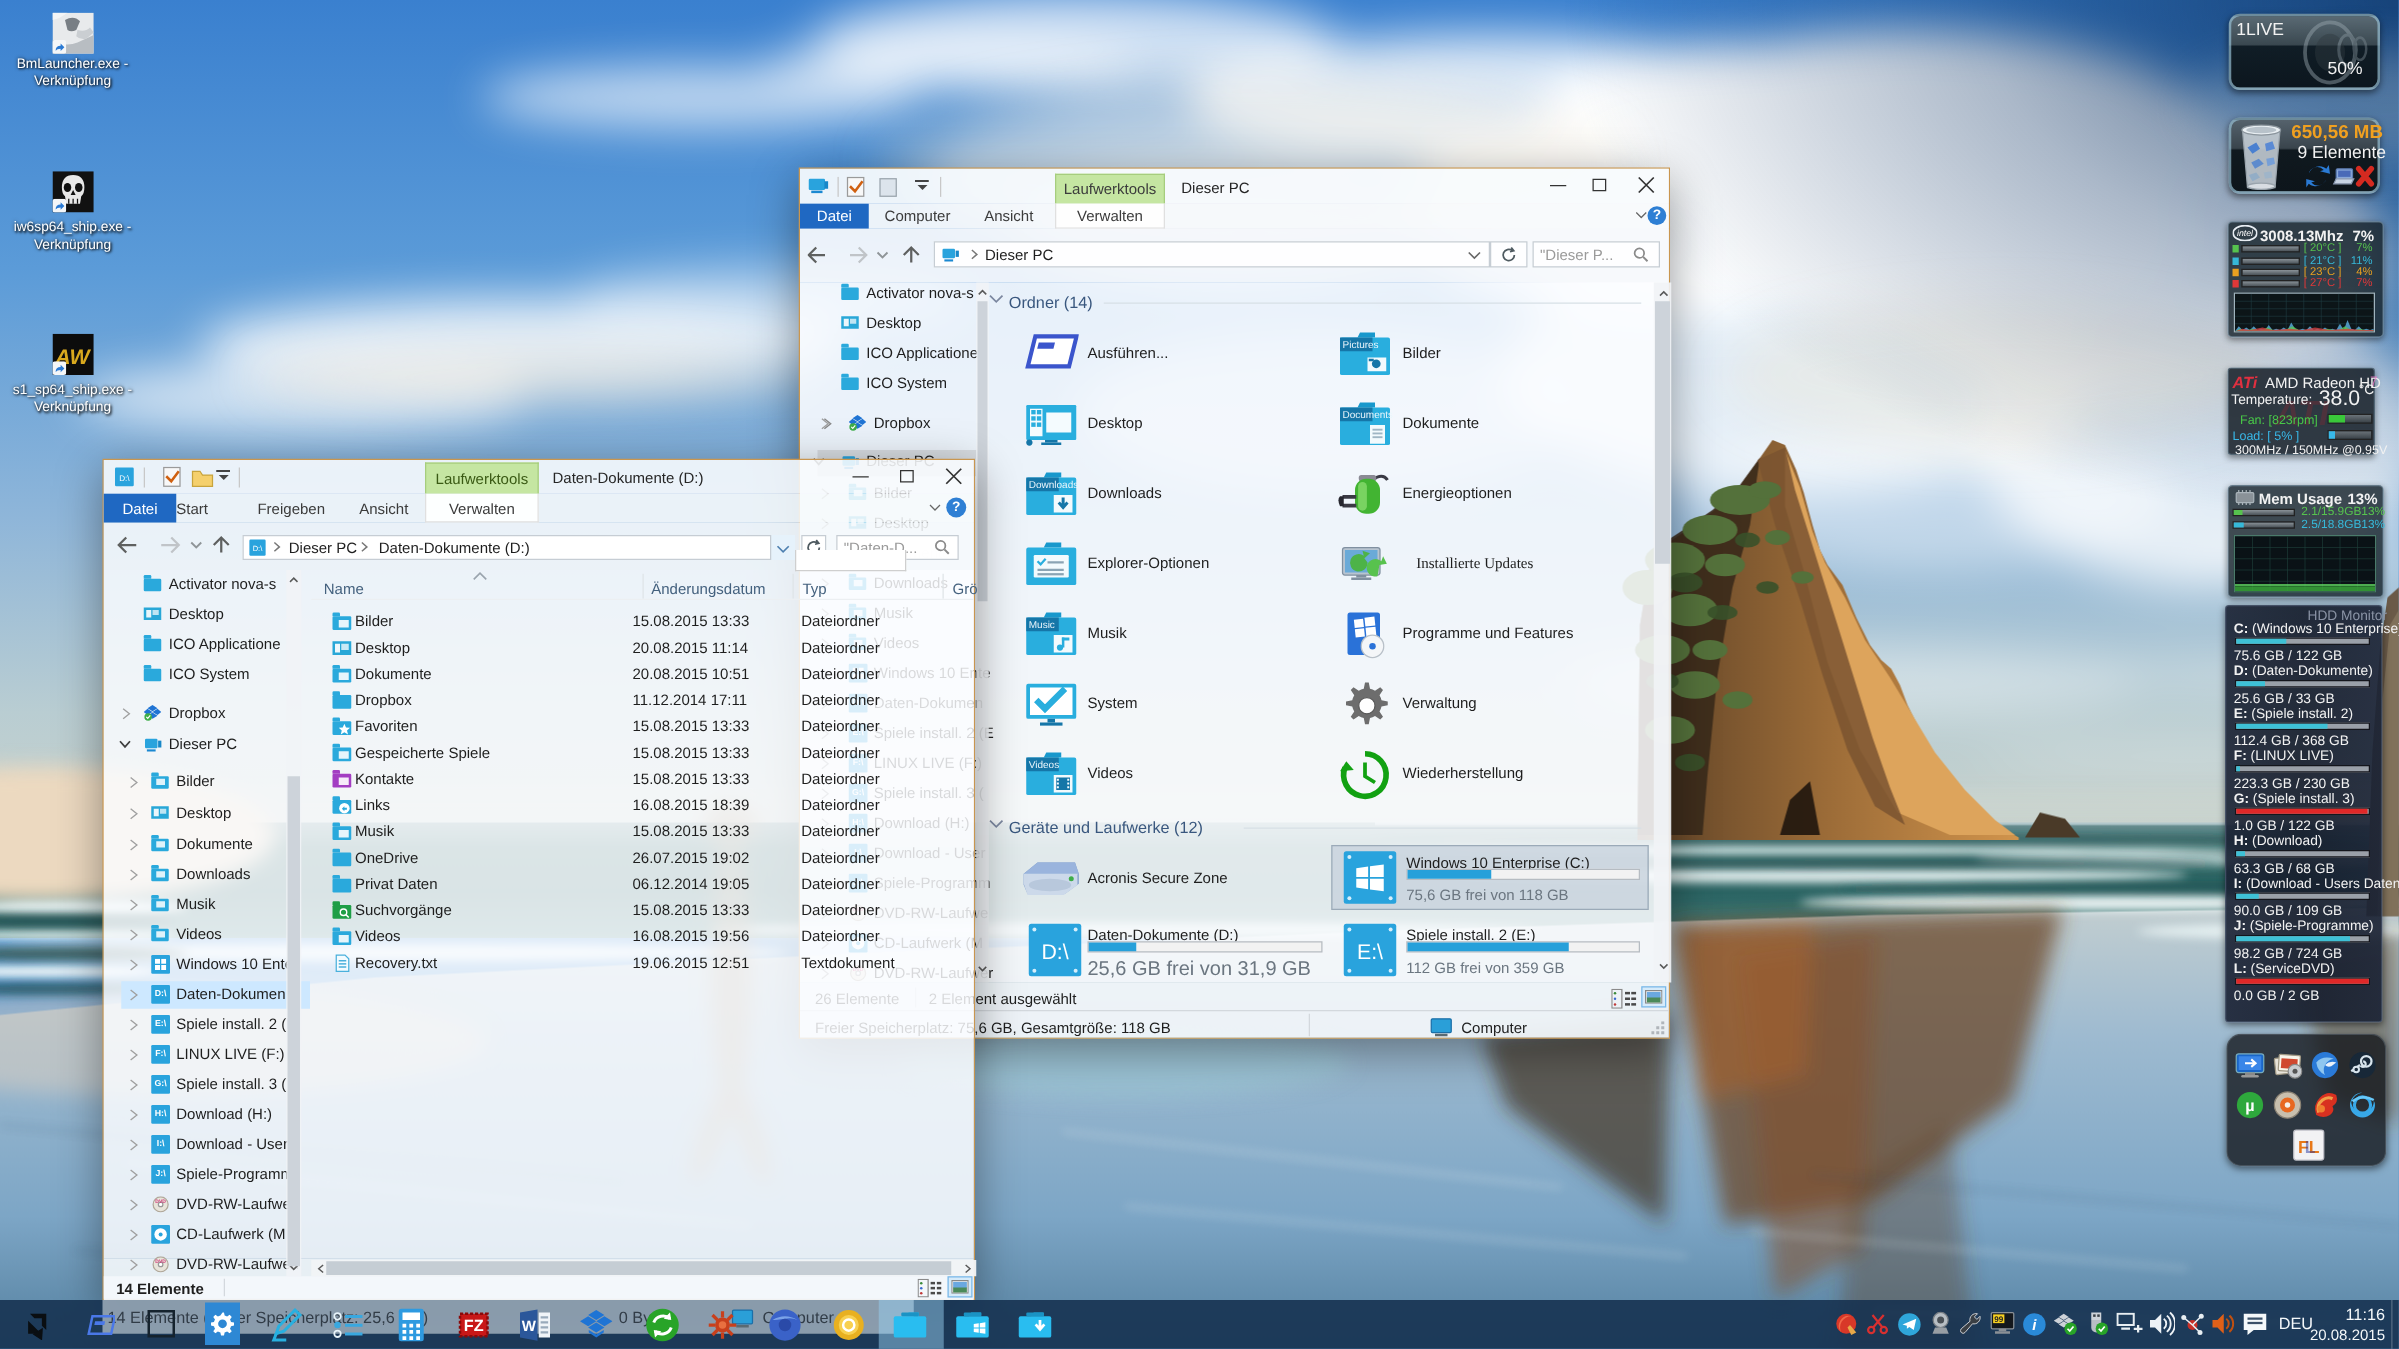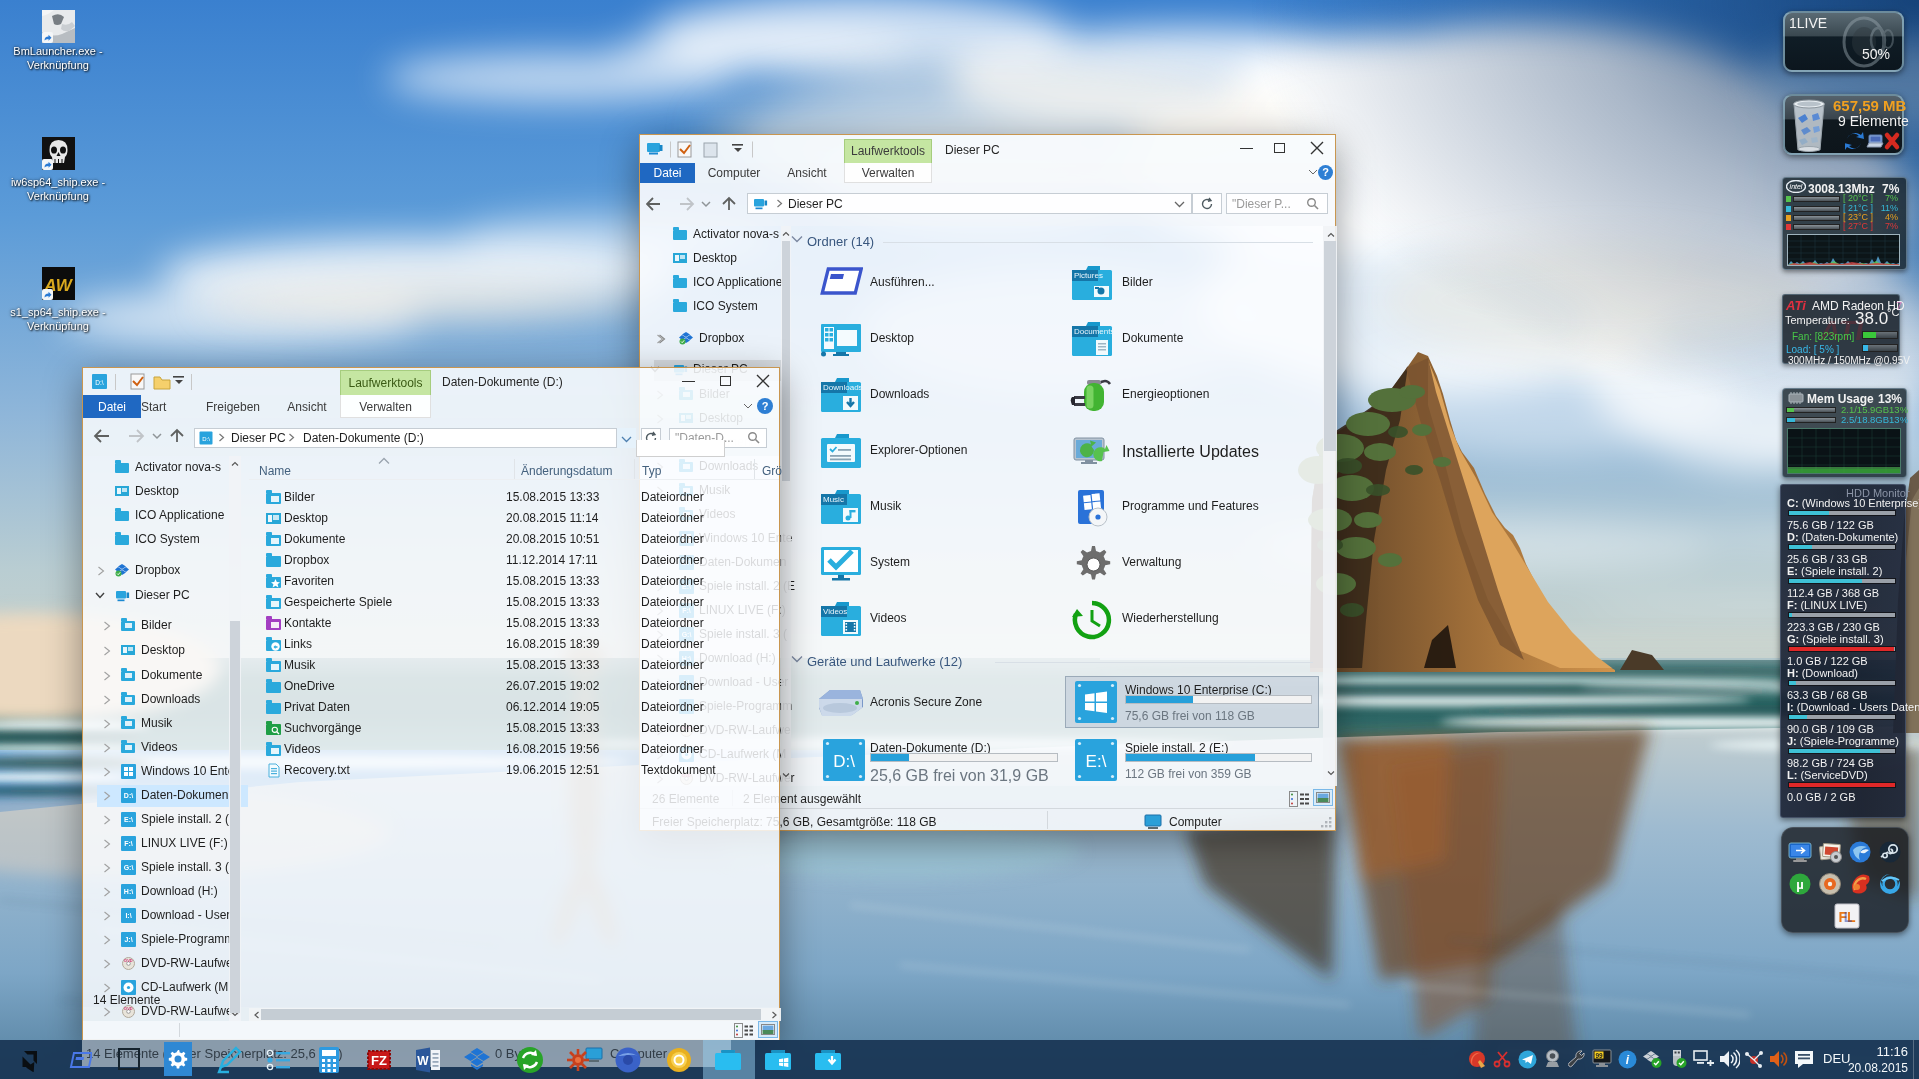--- a/index.html
+++ b/index.html
@@ -557,21 +557,21 @@
       </svg>
  <div class="txt" style="left:230px;top:308px;font-size:12px;color:#1e1e1e;">Explorer-Optionen</div>
  <svg class="abs" style="left:430px;top:295px" width="44" height="44" viewBox="0 0 44 44">
 <rect x="4" y="8" width="30" height="22" rx="2" fill="#b8c4d0" stroke="#8090a0"></rect>
 <rect x="6" y="10" width="26" height="18" fill="#6aaad8"></rect>
 <path d="M24 20 a7 7 0 1 1 -3 -5.5 l-1 -4 l6 2 l-4.5 4 z" fill="#4db348"></path>
 <path d="M33 30 a7 7 0 1 1 3 -12 l1.5 -4 l3 6 l-6 1 z" fill="#58c24e" transform="translate(-1,1)"></path>
 <rect x="15" y="30" width="8" height="2" fill="#8090a0"></rect>
         <rect x="11" y="32" width="16" height="2" fill="#8090a0"></rect>
       </svg>
- <div class="txt" style="left:482px;top:308px;font-size:16px;color:#1e1e1e;">Installierte Updates</div>
+ <div class="txt" style="left:493px;top:308px;font-size:12px;color:#1e1e1e;font-family:Liberation Serif, serif;">Installierte Updates</div>
  <svg class="abs" style="left:179px;top:351px" width="44" height="44" viewBox="0 0 44 44">
         <path d="M2 8 h14 l2 -4 h12 v4 h-28z" fill="#1898cc"></path>
         <rect x="2" y="8" width="40" height="30" rx="1.5" fill="#29aede"></rect>
         <rect x="2" y="8" width="26" height="11" fill="#1576a8"></rect>
         <text x="4" y="16" font-size="8" fill="#eaf6fc">Music</text>
         <rect x="24" y="22" width="15" height="14" fill="#f2fafd"></rect>
         <circle cx="29" cy="32" r="2.5" fill="#29aede"></circle>
         <rect x="30.5" y="24" width="2" height="8" fill="#29aede"></rect>
         <rect x="30.5" y="24" width="6" height="2.4" fill="#29aede"></rect>
       </svg>
@@ -1051,21 +1051,21 @@
  <div class="abs" style="left:147px;top:253px;width:10px;height:392px;background:#cdd3da"></div>
  <div class="abs" style="left:166px;top:640px;width:532px;height:13px;background:rgba(241,243,246,0.95)"></div>
  <svg class="abs" style="left:170px;top:643px" width="7" height="8" viewBox="0 0 7 8">
       <path d="M5.5 1 L2 4 L5.5 7" stroke="#5a5a5a" fill="none" stroke-width="1.2"></path>
     </svg>
  <svg class="abs" style="left:688px;top:643px" width="7" height="8" viewBox="0 0 7 8">
       <path d="M1.5 1 L5 4 L1.5 7" stroke="#5a5a5a" fill="none" stroke-width="1.2"></path>
     </svg>
  <div class="abs" style="left:178px;top:641px;width:500px;height:11px;background:#c5cdd4"></div>
  <div class="abs" style="left:0;top:653px;width:696px;height:19px;background:rgba(243,247,251,0.95)"></div>
- <div class="txt" style="left:10px;top:625px;font-size:12px;color:#1e1e1e;">14 Elemente</div>
+ <div class="txt" style="left:10px;top:656px;font-size:12px;color:#1e1e1e;font-weight:bold;">14 Elemente</div>
  <div class="abs" style="left:96px;top:655px;width:1px;height:14px;background:#d3d8dd"></div>
  <svg class="abs" style="left:651px;top:655px" width="20" height="15" viewBox="0 0 20 15">
 <rect x="0.5" y="0.5" width="8" height="14" fill="none" stroke="#8a8a8a"></rect>
 <circle cx="3" cy="3.5" r="1" fill="#3a8a3a"></circle>
       <circle cx="3" cy="7.5" r="1" fill="#3a6ad0"></circle>
       <circle cx="3" cy="11.5" r="1" fill="#c03a3a"></circle>
 <g fill="#4a4a4a">
         <rect x="10.5" y="2.5" width="3.5" height="2"></rect>
         <rect x="15.5" y="2.5" width="3.5" height="2"></rect>
         <rect x="10.5" y="6.5" width="3.5" height="2"></rect>
@@ -1101,21 +1101,21 @@
 <ellipse cx="23" cy="8" rx="15.5" ry="4" fill="#e8eef2" stroke="#8a949c"></ellipse>
 <ellipse cx="23" cy="8" rx="12" ry="2.6" fill="#b8c2ca"></ellipse>
 <path d="M12 22 l7 -4 l3 5 l-6 4z" fill="#4a80d0"></path>
       <path d="M26 19 l6 -2 l2 6 l-7 2z" fill="#5a8ad4"></path>
 <path d="M15 34 l6 -3 l4 4 l-7 4z" fill="#4a80d0" opacity="0.8"></path>
       <path d="M27 31 l6 -1 l1 5 l-6 2z" fill="#6898dc" opacity="0.8"></path>
 <path d="M13 44 l6 -2 l3 4 l-6 3z" fill="#88a8c8" opacity="0.7"></path>
       <path d="M25 42 l6 -1 l1 5 l-6 1z" fill="#98b4cc" opacity="0.7"></path>
 <ellipse cx="23" cy="53" rx="11" ry="2.5" fill="#d8dde2" stroke="#9aa4ac"></ellipse>
     </svg>
- <div class="txt" style="left:1833px;top:97px;font-size:15px;color:#f0a020;font-weight:bold">657,59 MB</div>
+ <div class="txt" style="left:1833px;top:97px;font-size:15px;color:#f0a020;font-weight:bold">650,56 MB</div>
  <div class="txt" style="left:1838px;top:113px;font-size:14px;color:#f2f2f2;">9 Elemente</div>
  <svg class="abs" style="left:1845px;top:131px" width="56" height="20" viewBox="0 0 56 20">
 <path d="M2 8 a7 7 0 0 1 12 -3 l-3 1 l8 2 l-1 -7 l-2 3 a 9 9 0 0 0 -14 4z" fill="#2a7ad4"></path>
 <path d="M16 12 a7 7 0 0 1 -12 3 l3 -1 l-8 -2 l1 7 l2 -3 a9 9 0 0 0 14 -4z" fill="#2a7ad4"></path>
 <rect x="24" y="4" width="13" height="10" rx="1" fill="#8aa8d8" stroke="#5a7ab0"></rect>
 <rect x="25.5" y="5.5" width="10" height="5" fill="#4a6ab8"></rect>
 <path d="M22 16 l14 0 l2 -4 l-14 0z" fill="#c8d4e4" stroke="#8a98b0"></path>
 <path d="M42 4 L52 16 M52 4 L42 16" stroke="#d42a20" stroke-width="4.5" stroke-linecap="round"></path>
     </svg>
  <div class="abs" style="left:1782px;top:177px;width:125px;height:93px;border-radius:4px;background:rgba(16,28,36,0.78);border:1px solid rgba(140,170,190,0.55);box-shadow:0 2px 5px rgba(0,0,0,0.45)"></div>

